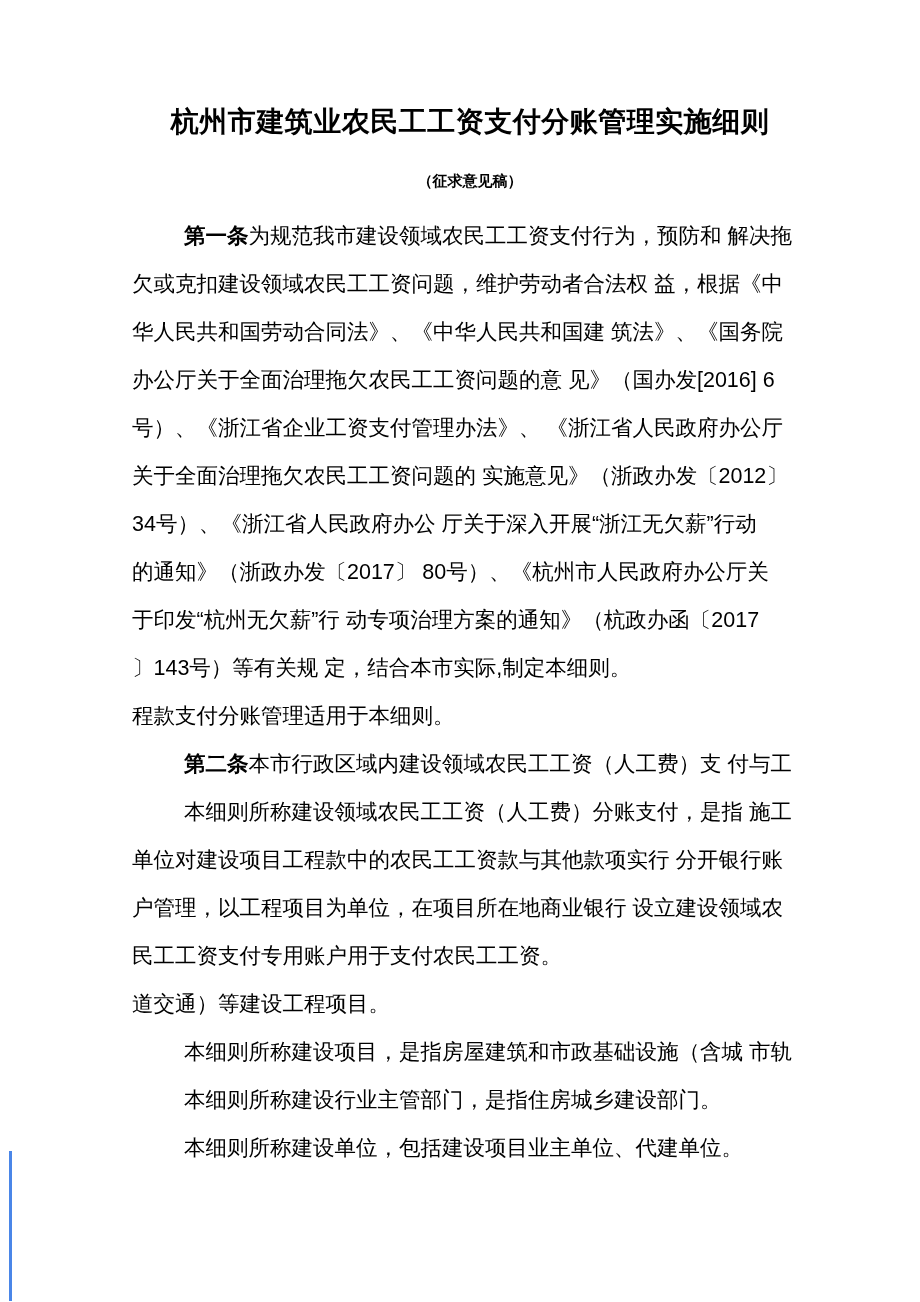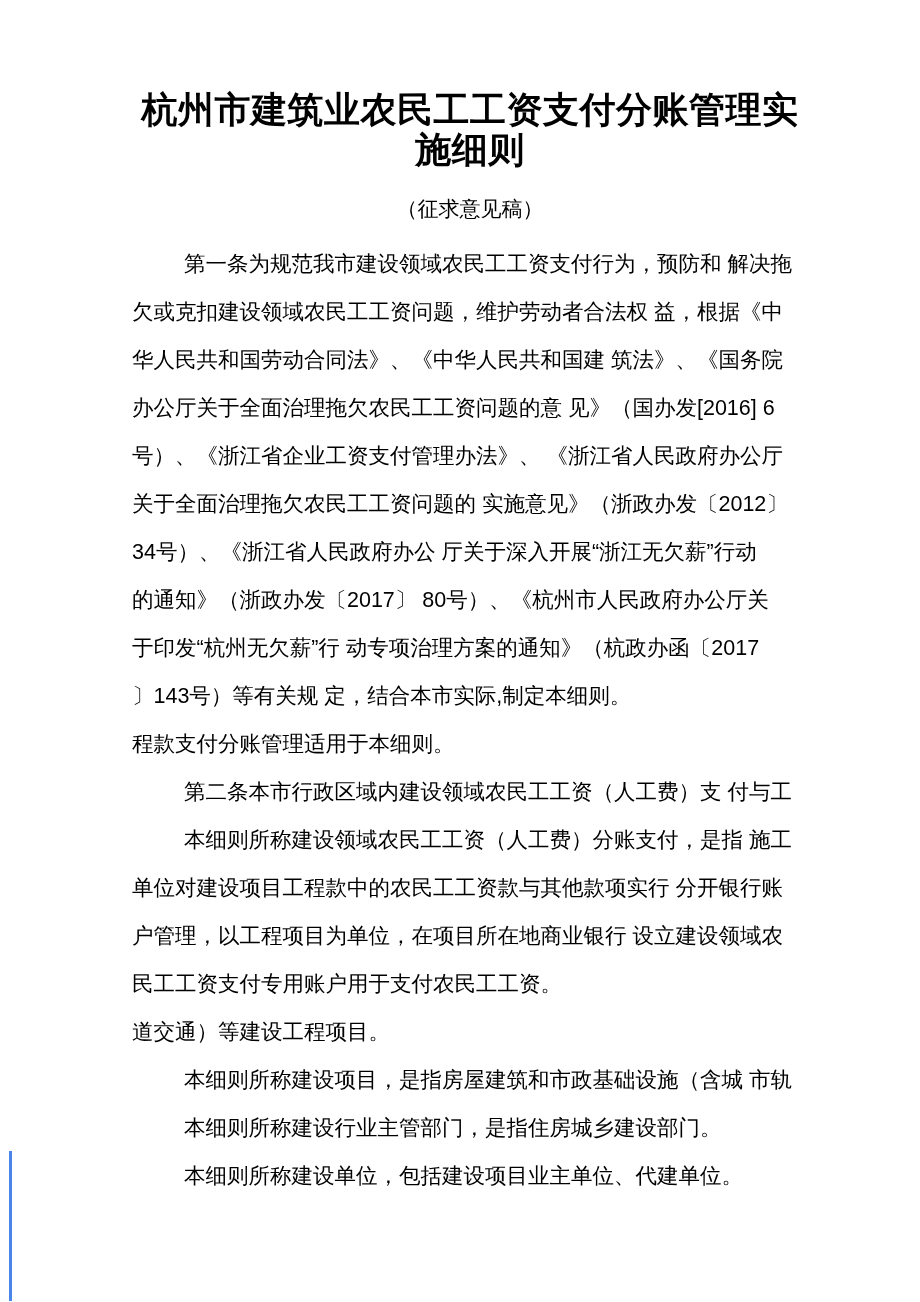--- a/index.html
+++ b/index.html
@@ -10,46 +10,46 @@
     background: #ffffff;
     font-family: "Liberation Sans", sans-serif;
     color: #000000;
     overflow: hidden;
     box-sizing: border-box;
   }
   .content {
     padding: 86px 112px 0 132px;
   }
   .doc-title {
-    margin: 4px;
-    font-size: 36px;
+    margin: 16px;
+    font-size: 28px;
     font-weight: 700;
     line-height: 40px;
     text-align: center;
     letter-spacing: 0.5px;
   }
   .doc-subtitle {
     margin: 24px 0 0 0;
-    font-size: 21px;
-    font-weight: 400;
+    font-size: 15px;
+    font-weight: 700;
     line-height: 30px;
     text-align: center;
   }
   .doc-body {
     margin-top: 16px;
     font-size: 21.5px;
     line-height: 48px;
   }
   .para { margin: 0; }
   .line {
     display: block;
     white-space: pre-wrap;
   }
   .line.first { text-indent: 52px; }
-  .lead { font-weight: 400; }
+  .lead { font-weight: 700; }
   .side-marker {
     position: absolute;
     left: 9px;
     top: 1151px;
     width: 3px;
     height: 150px;
     background: #4a86e8;
   }
 </style>
 </head>

